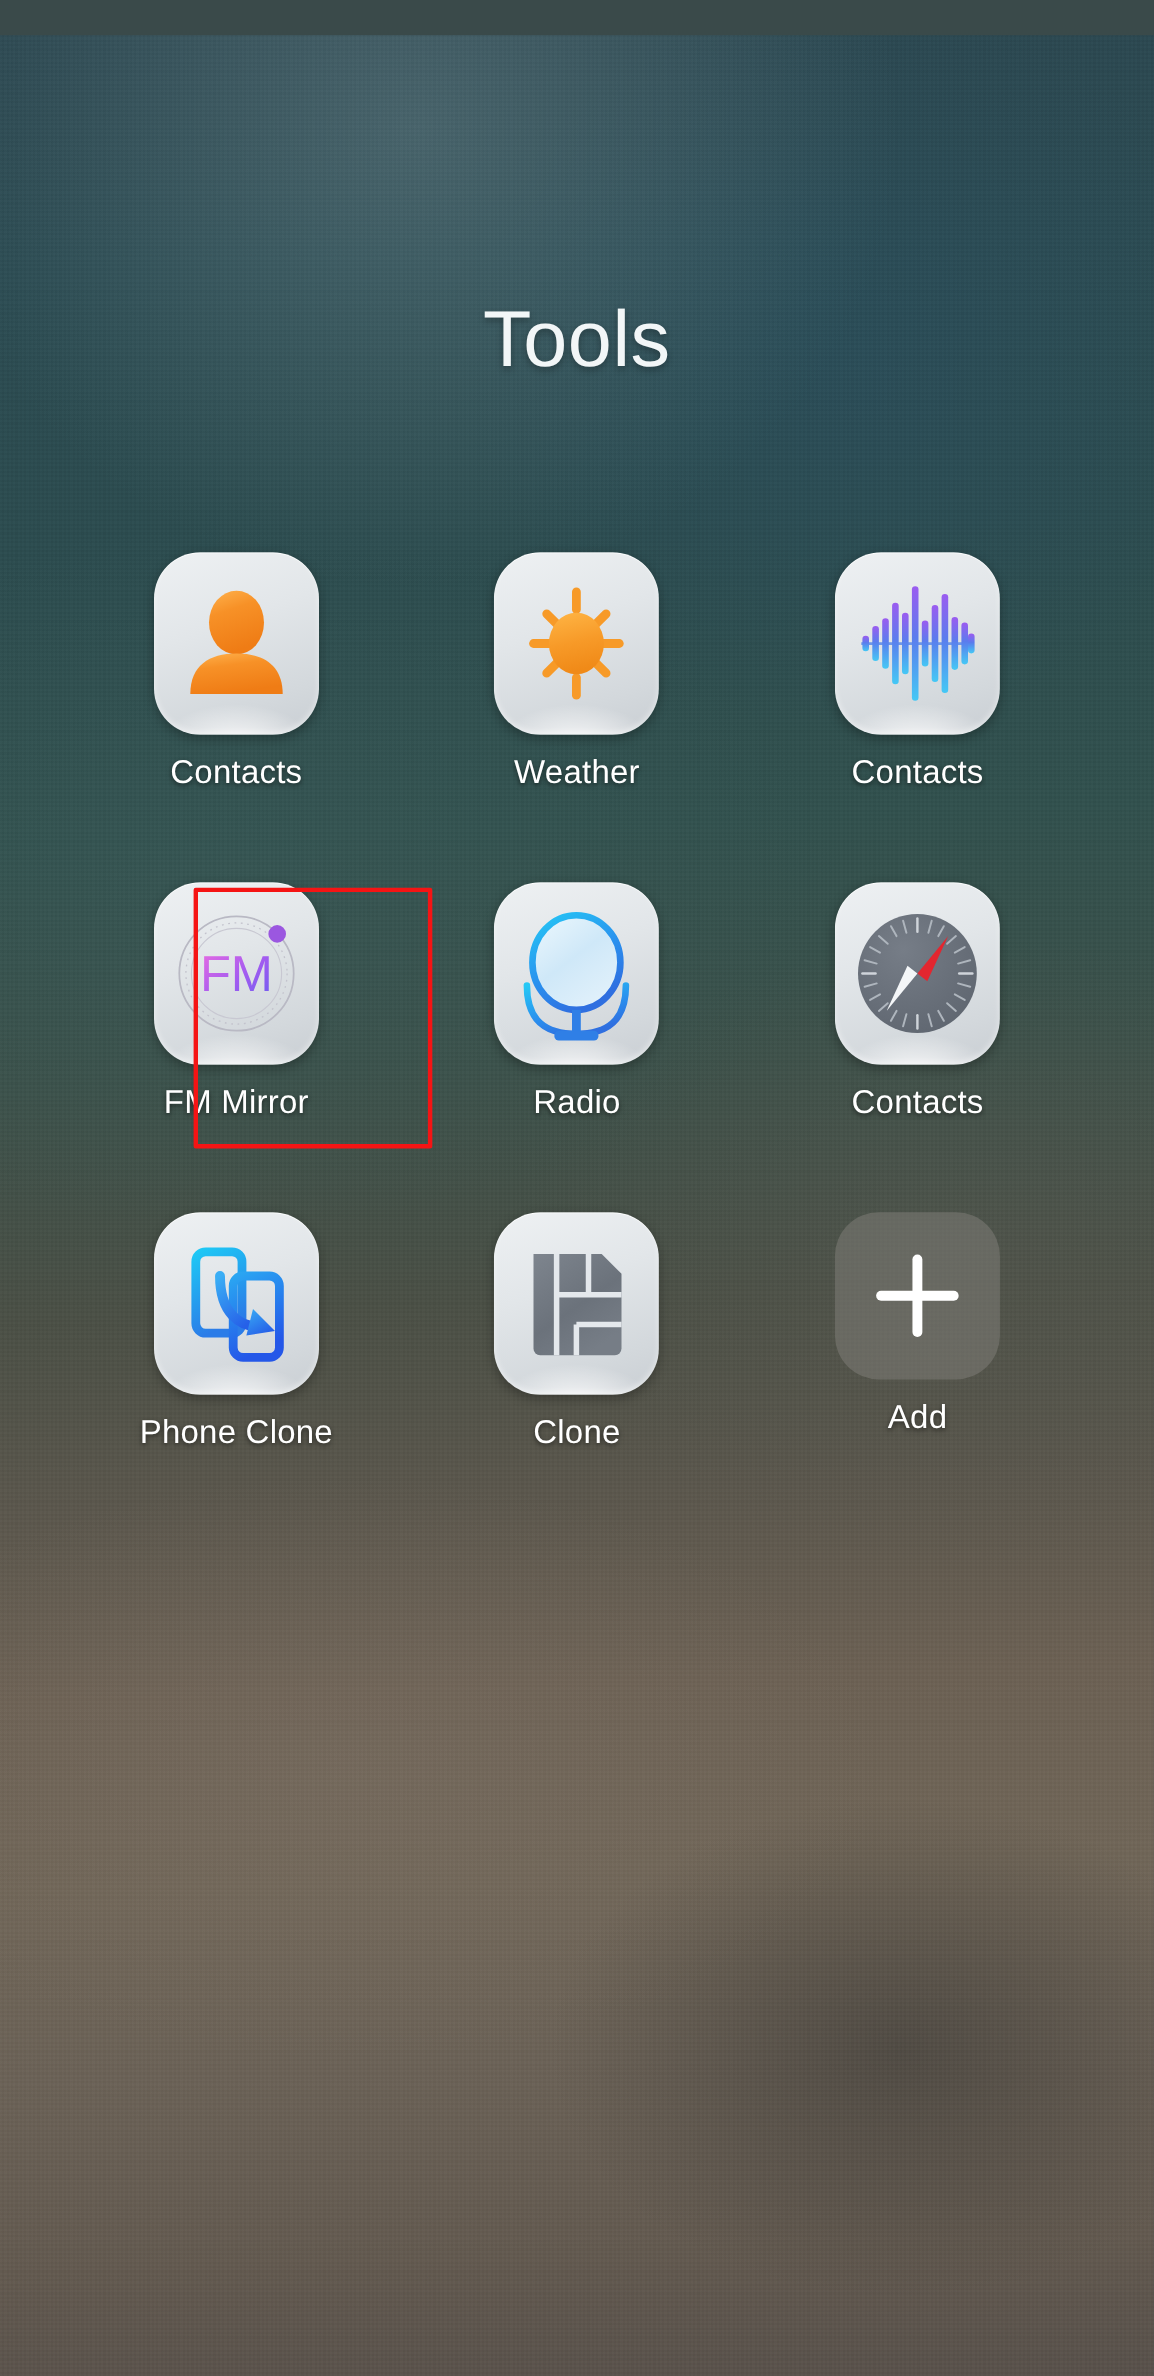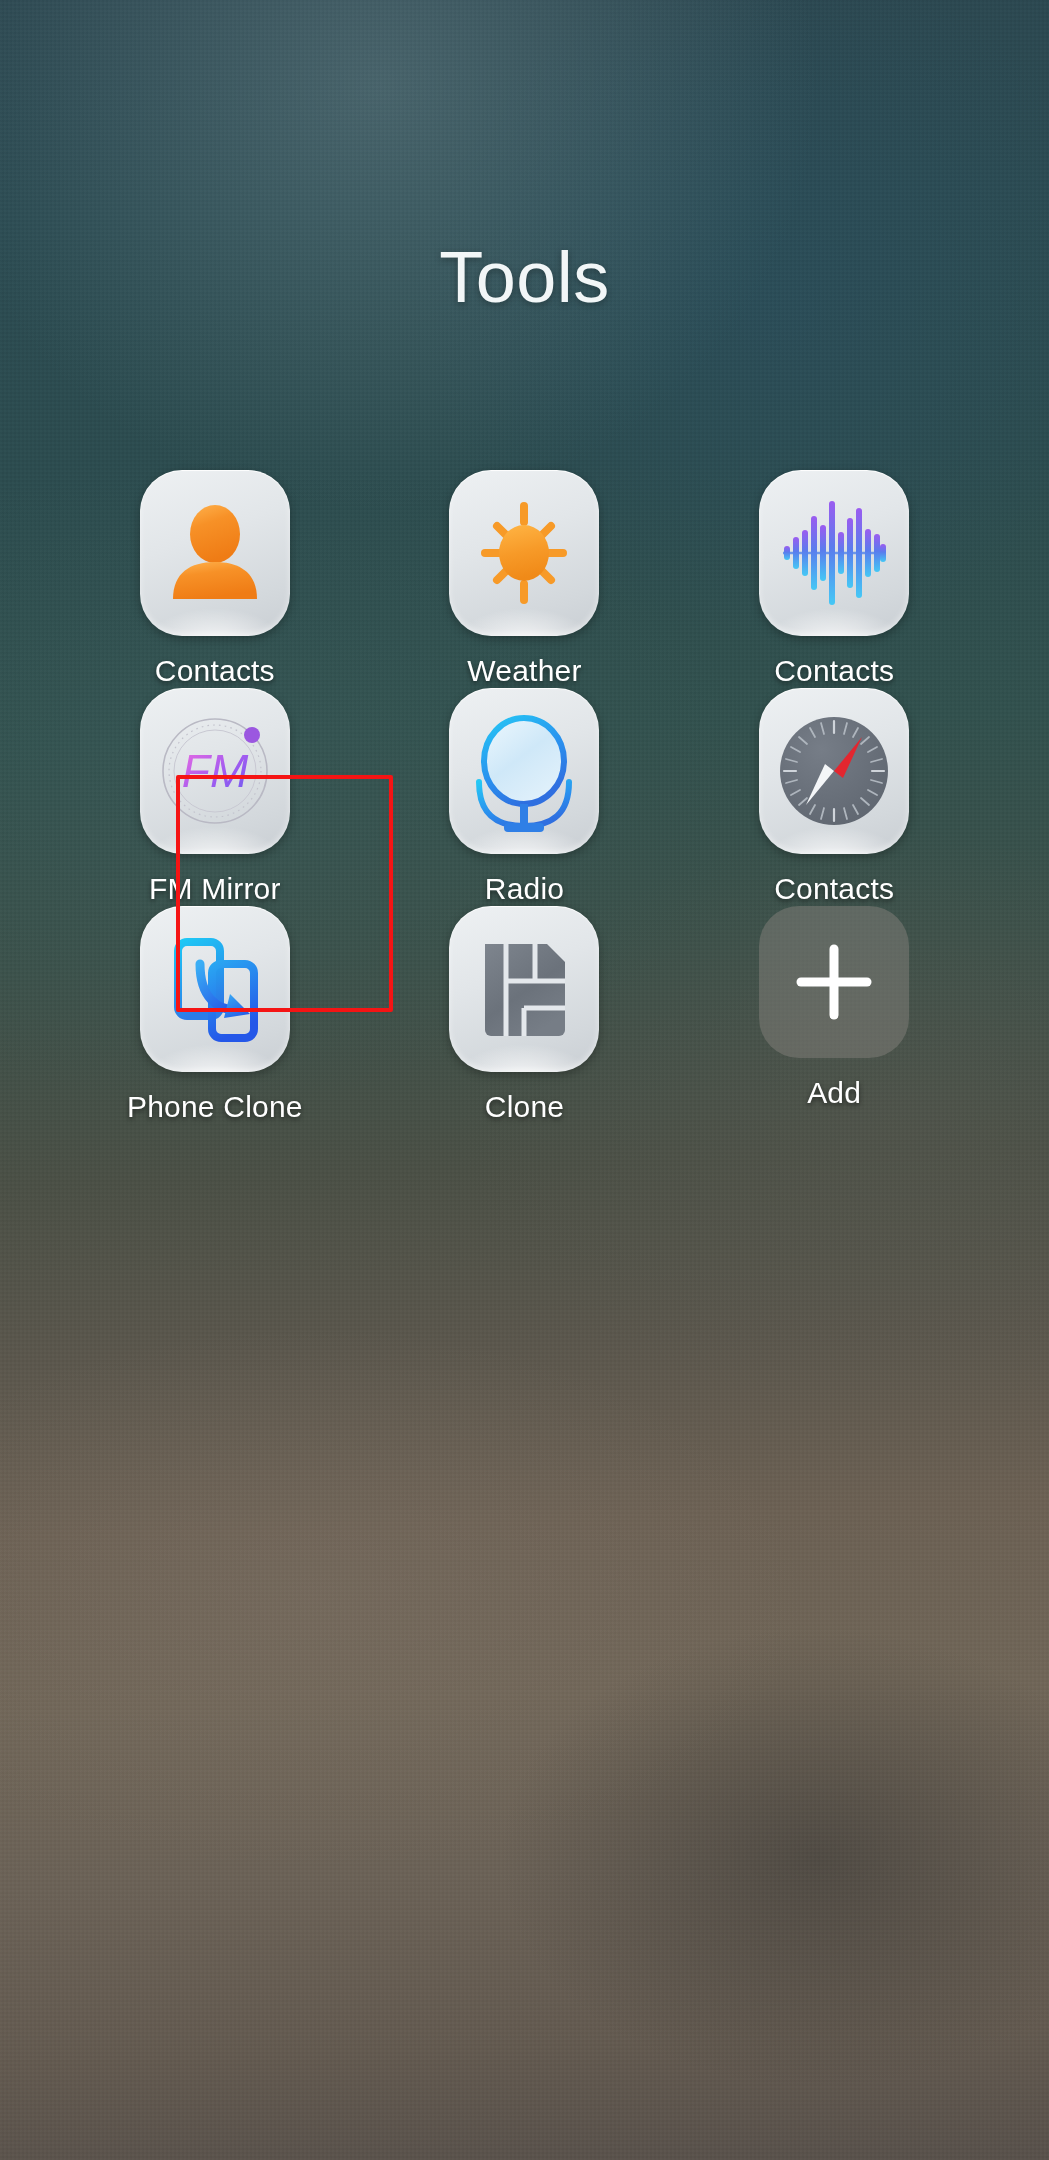--- a/index.html
+++ b/index.html
@@ -44,39 +44,40 @@
   }
   #wallpaper-noise {
     position:absolute; inset:0;
     background-image:
       repeating-linear-gradient(0deg, rgba(255,255,255,0.012) 0 2px, rgba(0,0,0,0.012) 2px 4px),
       repeating-linear-gradient(90deg, rgba(255,255,255,0.010) 0 2px, rgba(0,0,0,0.010) 2px 4px);
     pointer-events:none;
   }
 
   
-  #screen { position:absolute; inset:0; }
+  #screen { position:absolute; inset:0;margin-top:32px; }
 
   #page-title {
     position:absolute;
     top: 236px; left:0; right:0;
     text-align:center;
     color:#f2f6f7;
     font-size: 72px;
     font-weight: 400;
     letter-spacing: 0.5px;
     text-shadow: 0 2px 7px rgba(0,0,0,0.30);
   }
 
   #grid {
     position:absolute;
     top: 470px; left: 0; right: 0;
     padding: 0 60px;
     display:grid;
     grid-template-columns: repeat(3, 1fr);
+    row-gap: 82px;
     justify-items:center;
   }
 
   .app {
     width: 190px;
     display:flex; flex-direction:column; align-items:center;
     position:relative;
   }
   .app-icon {
     width: 150px; height: 166px;
@@ -84,21 +85,20 @@
     position:relative;
     display:flex; align-items:center; justify-content:flex-start;
     overflow:hidden;
     background:
       radial-gradient(ellipse 78% 40% at 50% 108%, rgba(255,255,255,0.98) 0%, rgba(255,255,255,0) 62%),
       linear-gradient(160deg, #eef1f3 0%, #e2e6e9 40%, #d3d8dc 78%, #c9ced3 100%);
     box-shadow:
       0 3px 10px rgba(0,0,0,0.28),
       inset 0 1px 0 rgba(255,255,255,0.85),
       inset 0 -2px 6px rgba(255,255,255,0.5);
-    font-style: italic;
   }
   .app-icon svg { display:block; }
 
   .app-label {
     margin-top: 18px;
     color:#ffffff;
     font-size: 30px;
     font-weight: 400;
     letter-spacing: 0.2px;
     white-space: nowrap;

